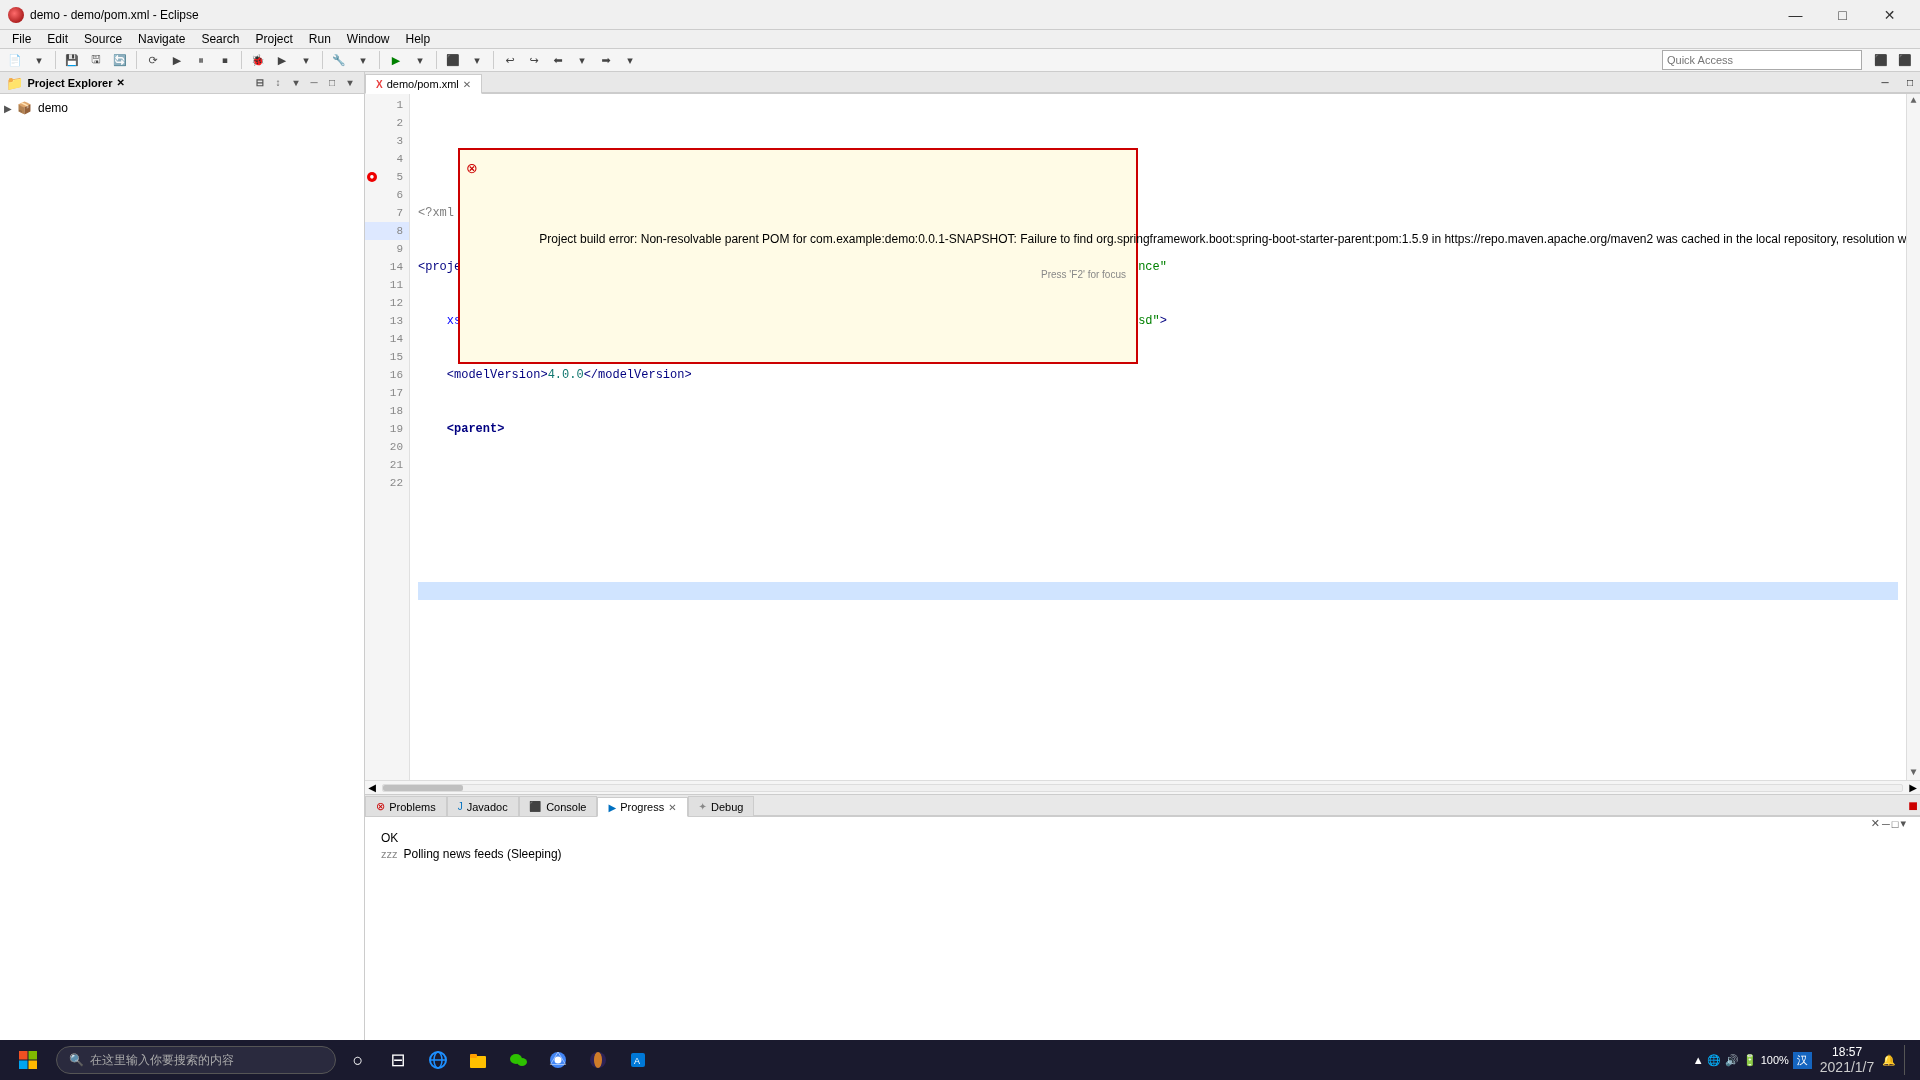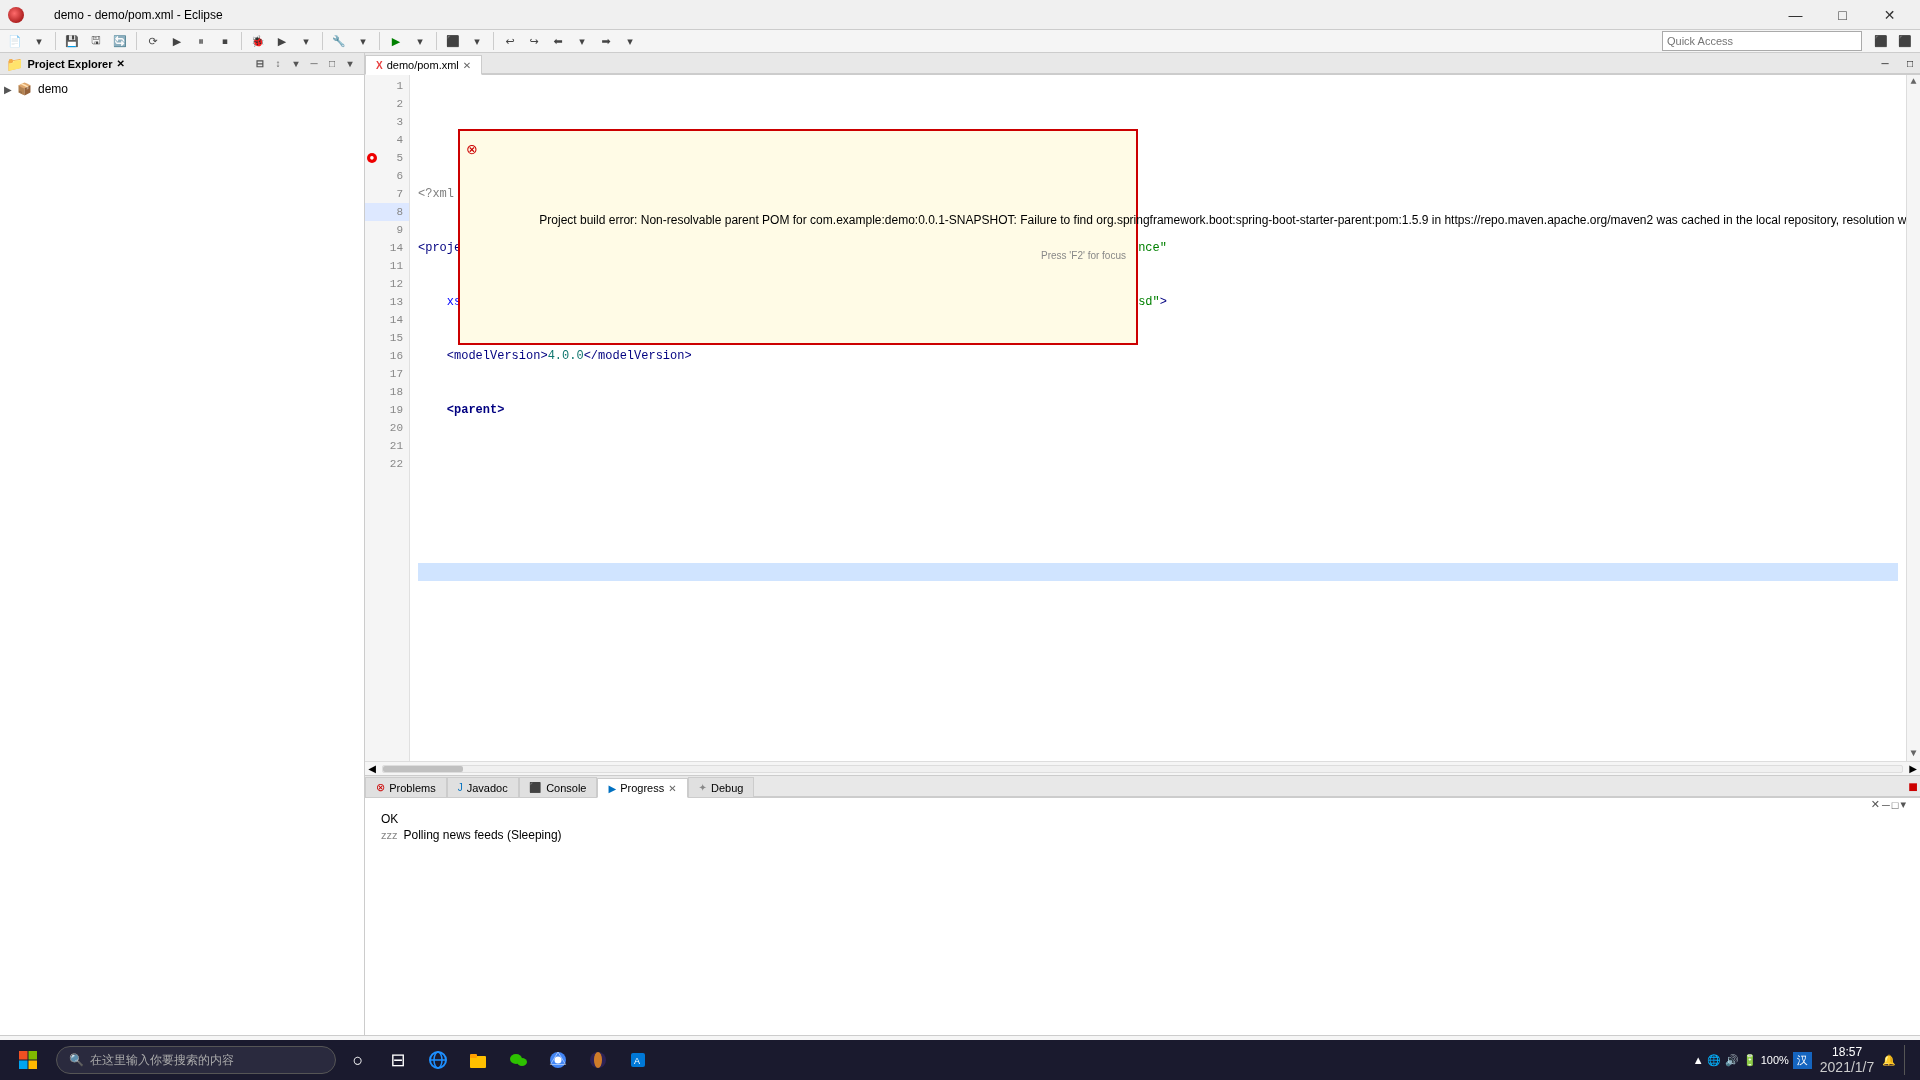--- a/index.html
+++ b/index.html
@@ -9,21 +9,21 @@
     #title-bar {
       height: 30px;
       background: #f0f0f0;
       display: flex;
       align-items: center;
       padding: 0 8px;
       border-bottom: 1px solid #ccc;
       user-select: none;
     }
     #title-bar .title-icon { width: 16px; height: 16px; background: #e84040; border-radius: 50%; margin-right: 6px; flex-shrink: 0; }
-    #title-bar .title-text { flex: 1; font-size: 12px; color: #000; margin-left: 24px; }
+    #title-bar .title-text { flex: 1; font-size: 12px; color: #000; }
     #title-bar .window-controls { display: flex; gap: 2px; }
     #title-bar .window-btn { width: 45px; height: 30px; display: flex; align-items: center; justify-content: center; cursor: pointer; font-size: 14px; color: #333; background: transparent; border: none; }
 
     
     #menu-bar {
       height: 22px;
       background: #f0f0f0;
       display: flex;
       align-items: center;
       padding: 0 4px;
@@ -391,20 +391,31 @@
   <div id="title-bar">
     <div class="title-icon" style="background: radial-gradient(circle at 40% 40%, #ff6b6b, #8b0000);"></div>
     <span class="title-text">demo - demo/pom.xml - Eclipse</span>
     <div class="window-controls">
       <button class="window-btn minimize">―</button>
       <button class="window-btn maximize">□</button>
       <button class="window-btn close">✕</button>
     </div>
   </div>
 
+  <div id="menu-bar">
+    <span class="menu-item">File</span>
+    <span class="menu-item">Edit</span>
+    <span class="menu-item">Source</span>
+    <span class="menu-item">Navigate</span>
+    <span class="menu-item">Search</span>
+    <span class="menu-item">Project</span>
+    <span class="menu-item">Run</span>
+    <span class="menu-item">Window</span>
+    <span class="menu-item">Help</span>
+  </div>
 
   <div id="toolbar">
     <button class="toolbar-btn" title="New">📄</button>
     <button class="toolbar-btn">▾</button>
     <div class="toolbar-separator"></div>
     <button class="toolbar-btn">💾</button>
     <button class="toolbar-btn">🖫</button>
     <button class="toolbar-btn">🔄</button>
     <div class="toolbar-separator"></div>
     <button class="toolbar-btn">⟳</button>

